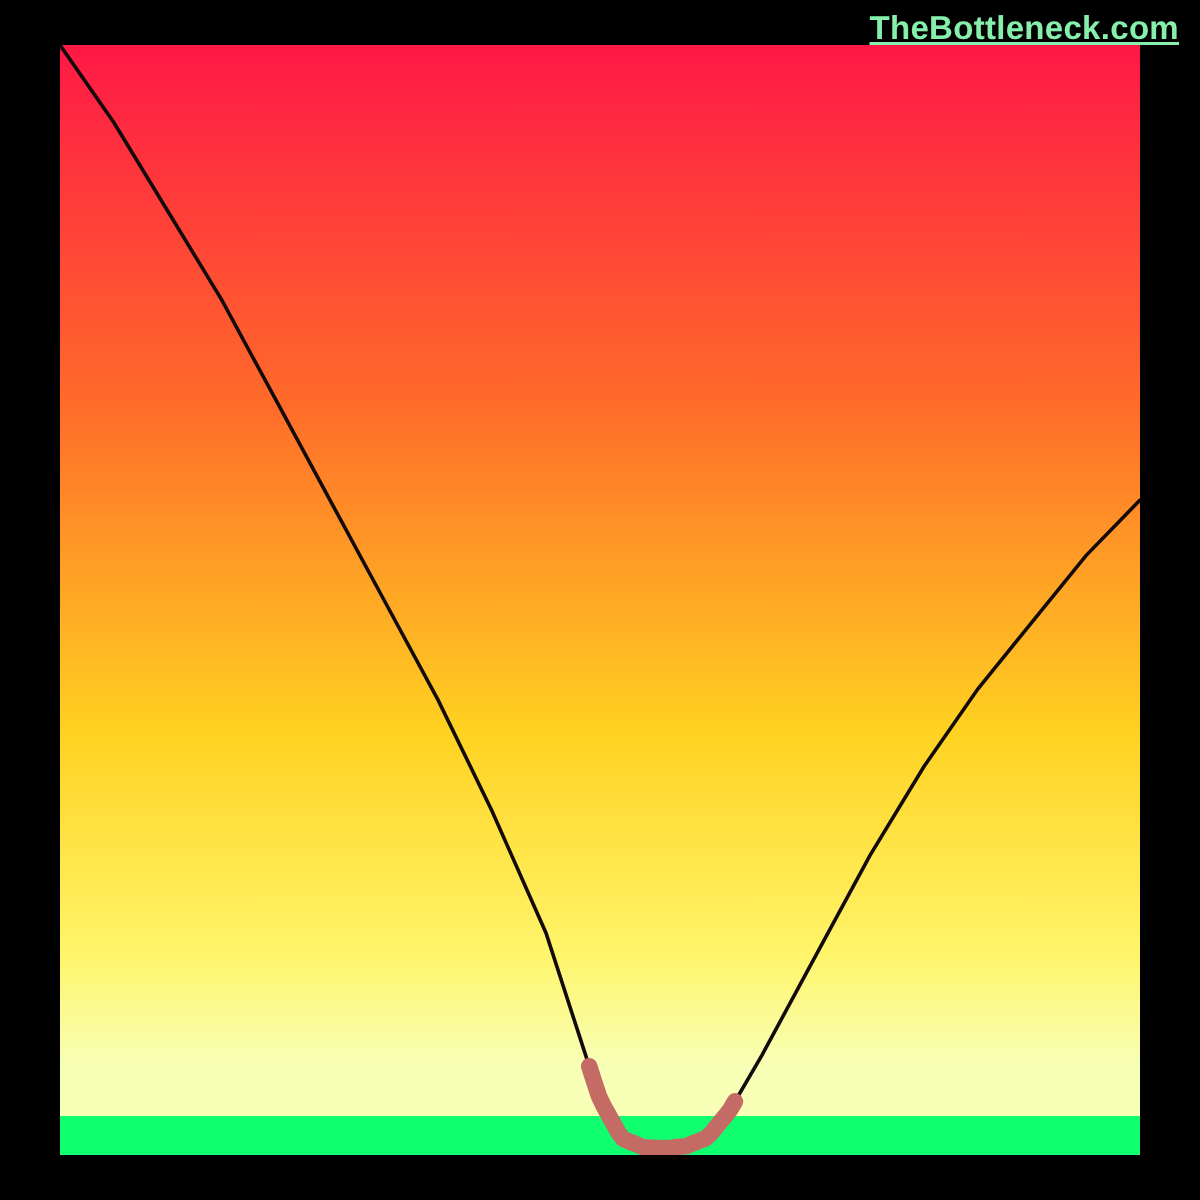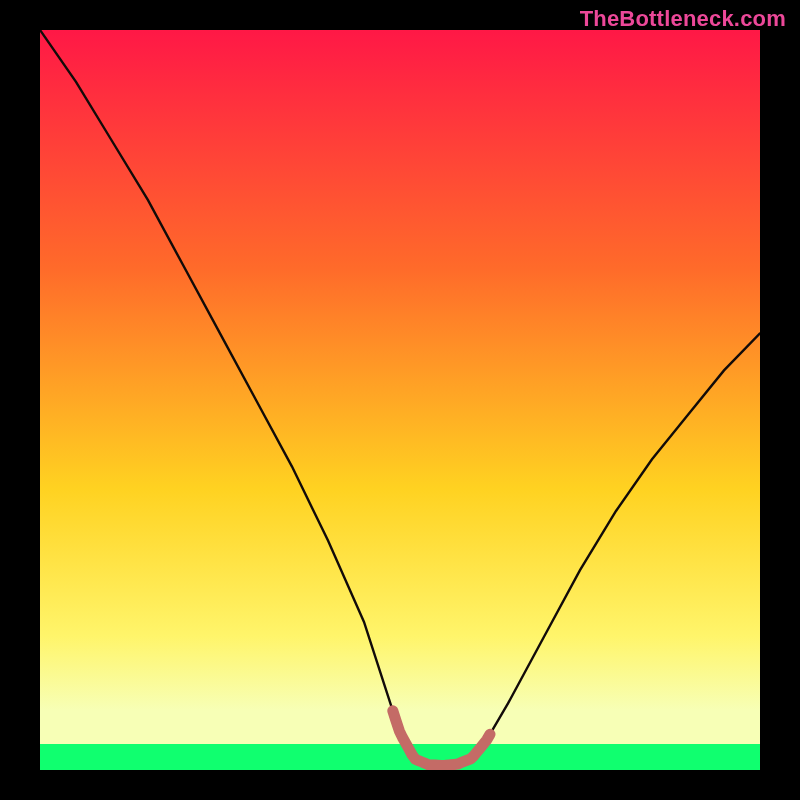--- a/index.html
+++ b/index.html
@@ -14,25 +14,26 @@
   .frame {
     position: relative;
     width: 800px;
     height: 800px;
     background: #000;
   }
   .watermark {
     position: absolute;
     top: 6px;
     right: 14px;
-    color: #ec4899;
+    color: #86efac;
     font-size: 22px;
     font-weight: 600;
     z-index: 50;
     letter-spacing: 0.2px;
+    text-decoration: underline;
   }
   .plot {
     position: absolute;
     left: 40px;
     top: 30px;
     width: 720px;
     height: 740px;
   }
   .plot svg {
     display: block;

